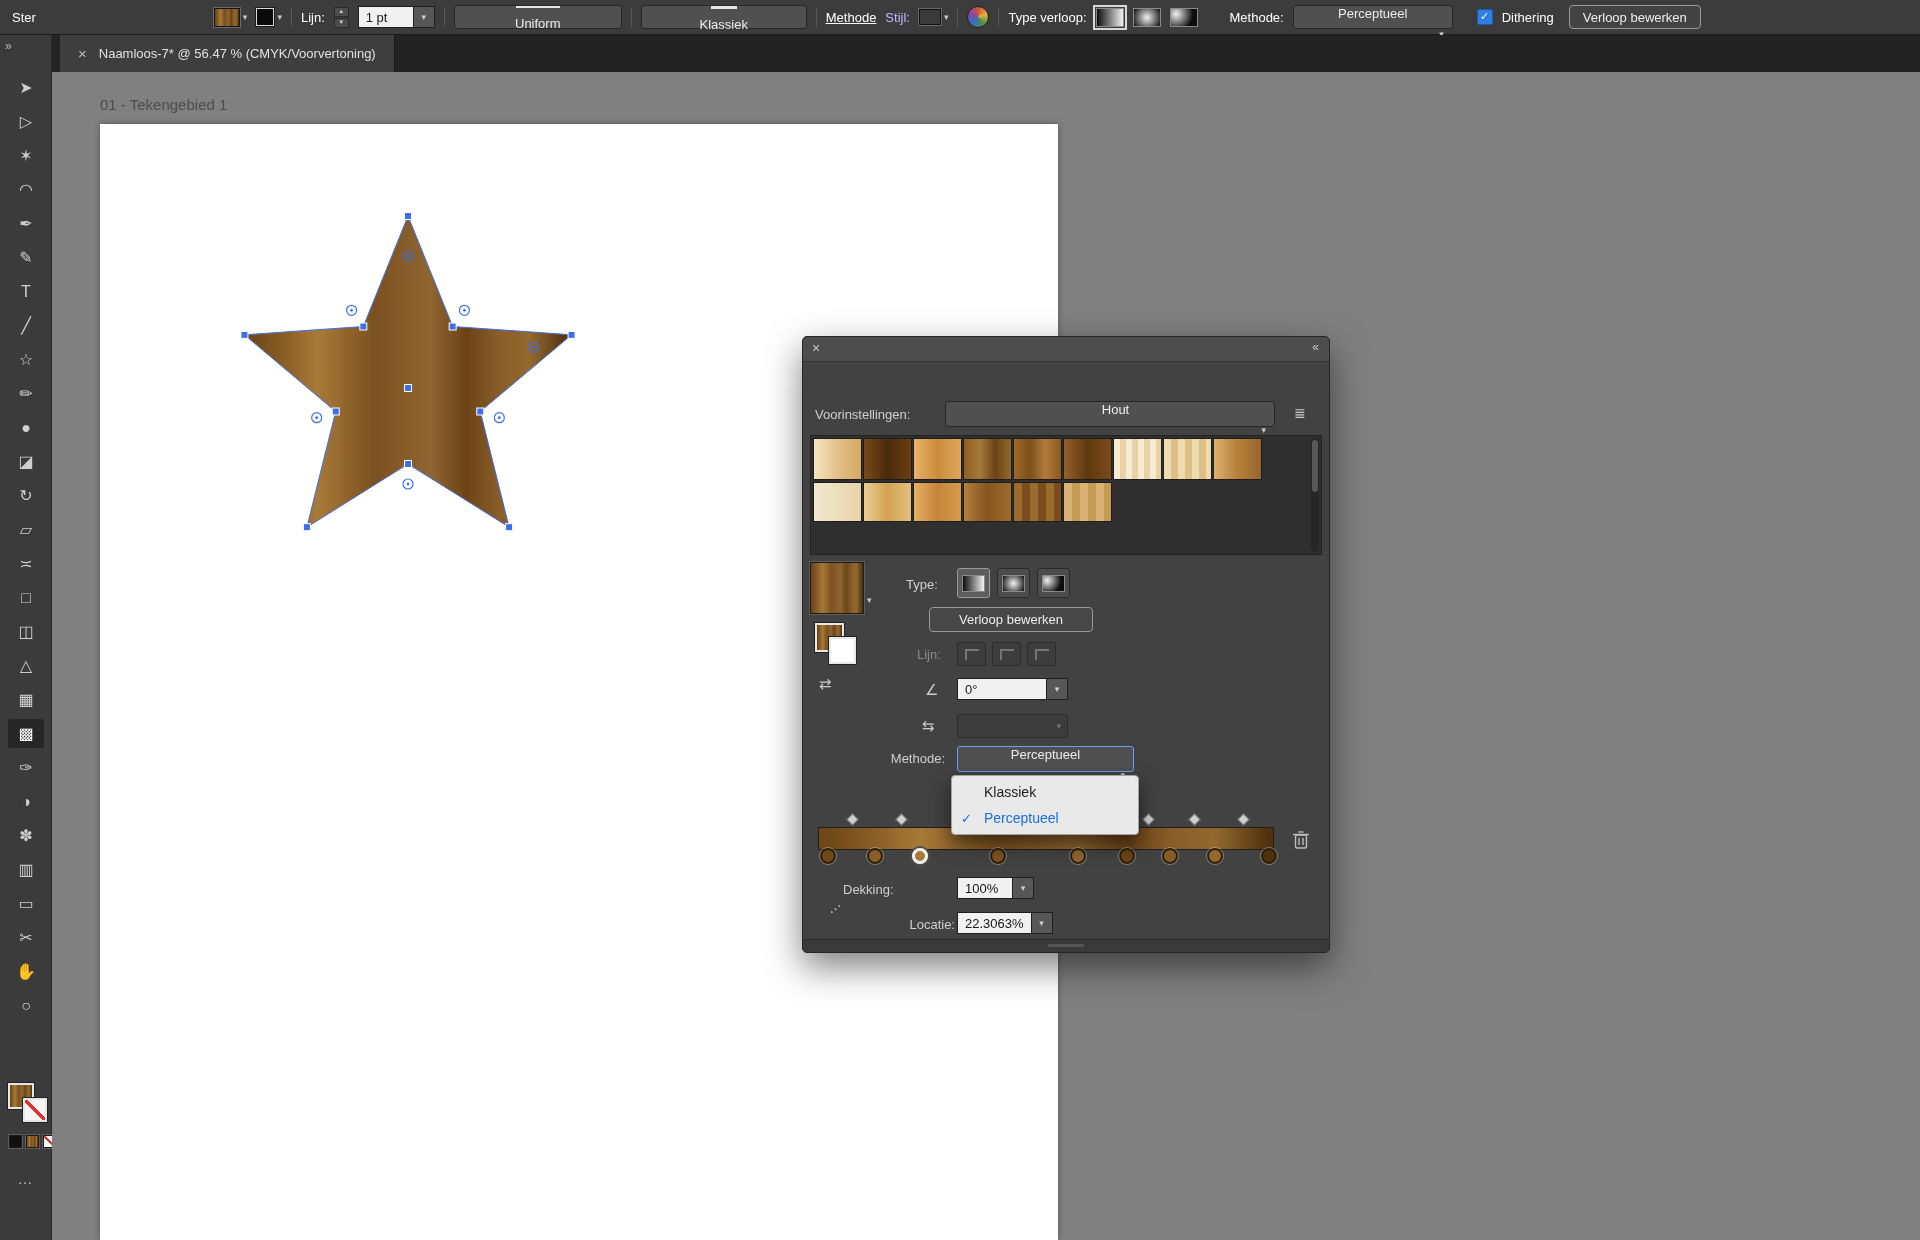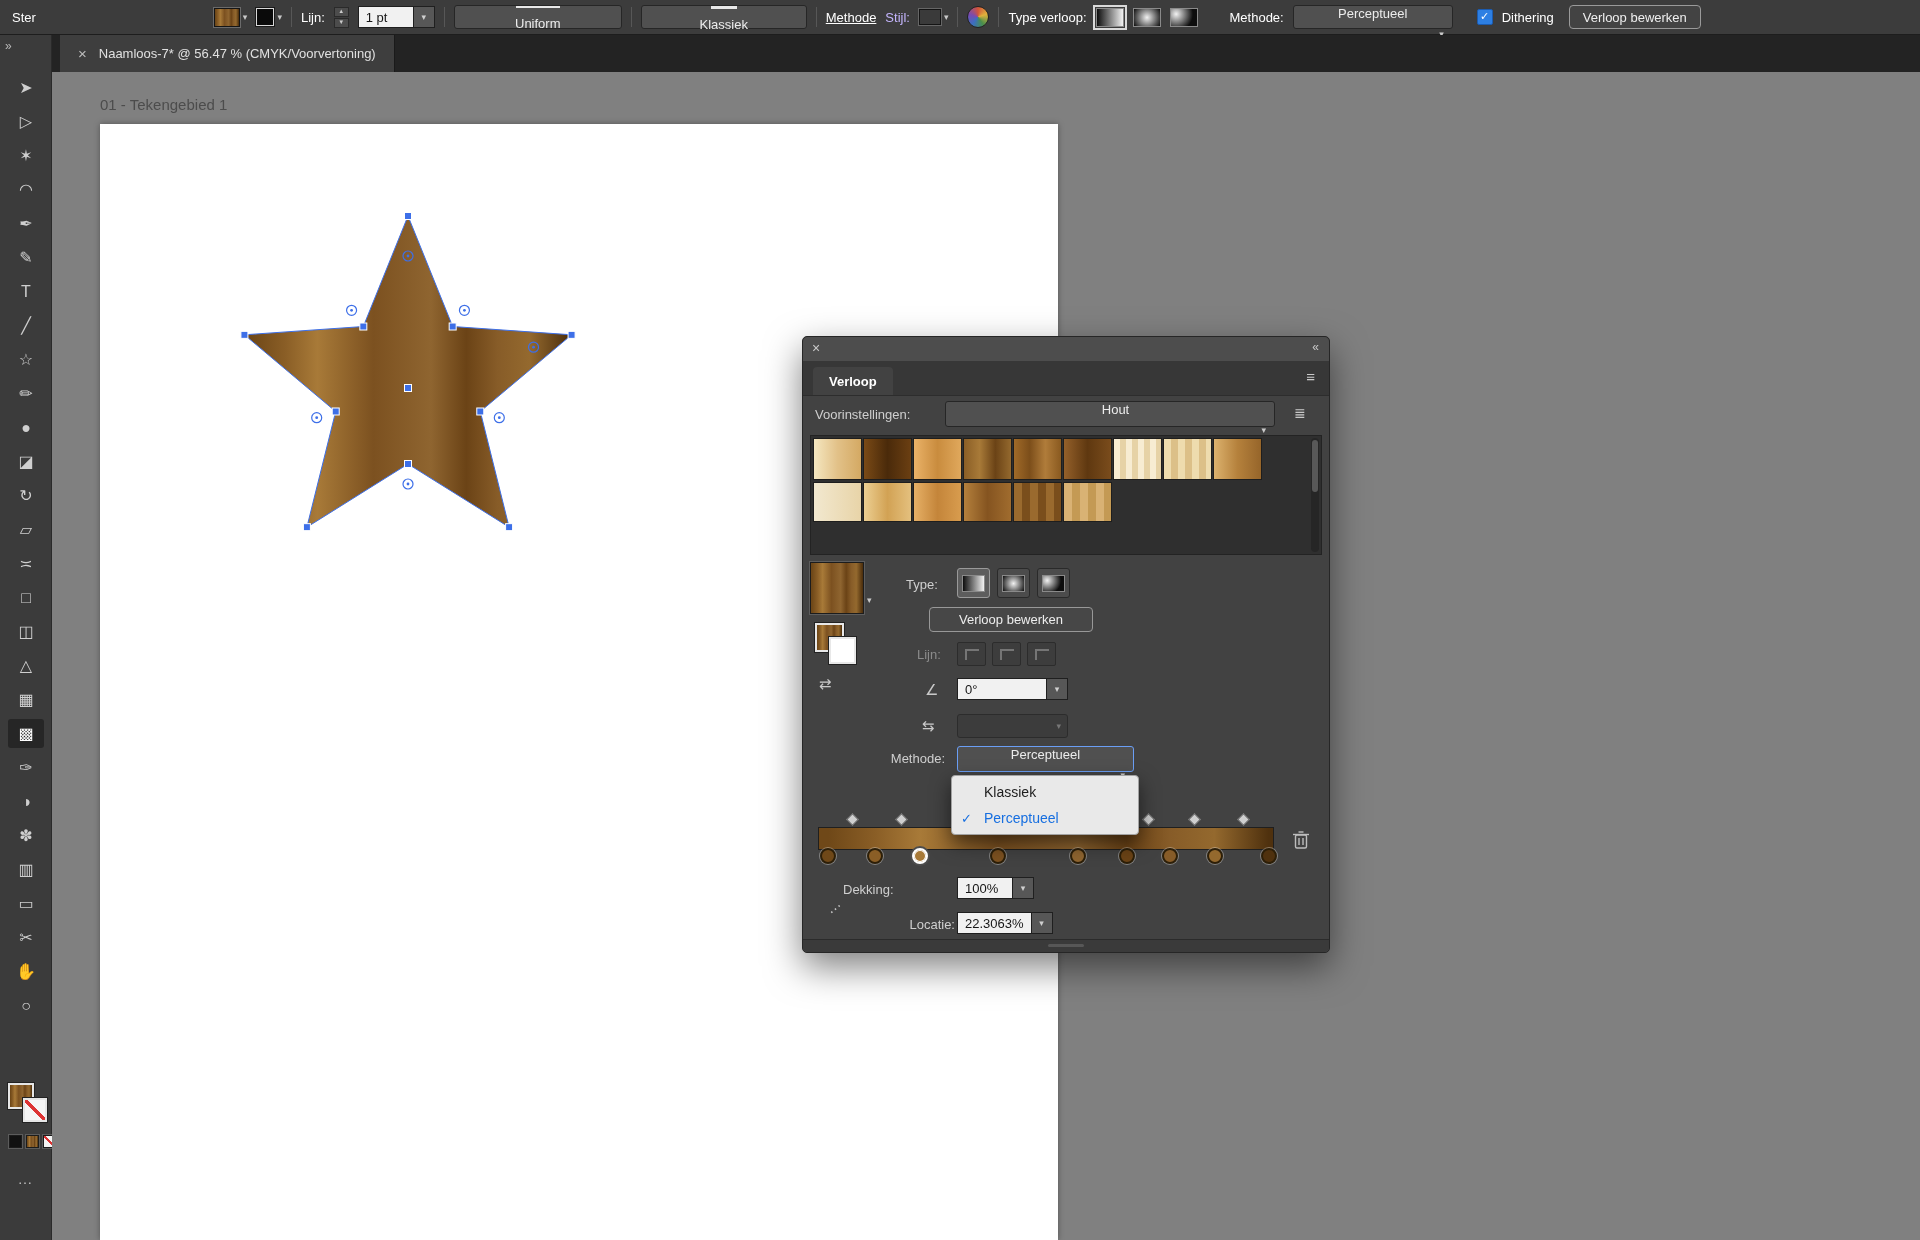--- a/index.html
+++ b/index.html
@@ -295,24 +295,20 @@
         <circle cx="321.5394601509603" cy="145.20975674250695" r="5" fill="none" stroke="#3d6fe8" stroke-width="1.2"></circle>
         <circle cx="321.5394601509603" cy="145.20975674250695" r="1.4" fill="#3d6fe8"></circle>
       </svg>
   </div>
 
   <div class="panel">
     <div class="panel-titlebar">
       <span class="panel-close">×</span>
       <span class="panel-collapse">«</span>
     </div>
-    <div class="panel-tabs">
-      <div class="panel-tab">Verloop</div>
-      <span class="panel-menu-icon">≡</span>
-    </div>
 
     <span class="p-label" style="left:12px;top:70px;">Voorinstellingen:</span>
     <span class="dd presets-dd">
       <span>Hout</span>
       <span class="chev">▾</span>
     </span>
     <span class="presets-list-icon">≣</span>
 
     <div class="swatch-area">
       <div class="swatch-row r1" id="swatch-row-1">

